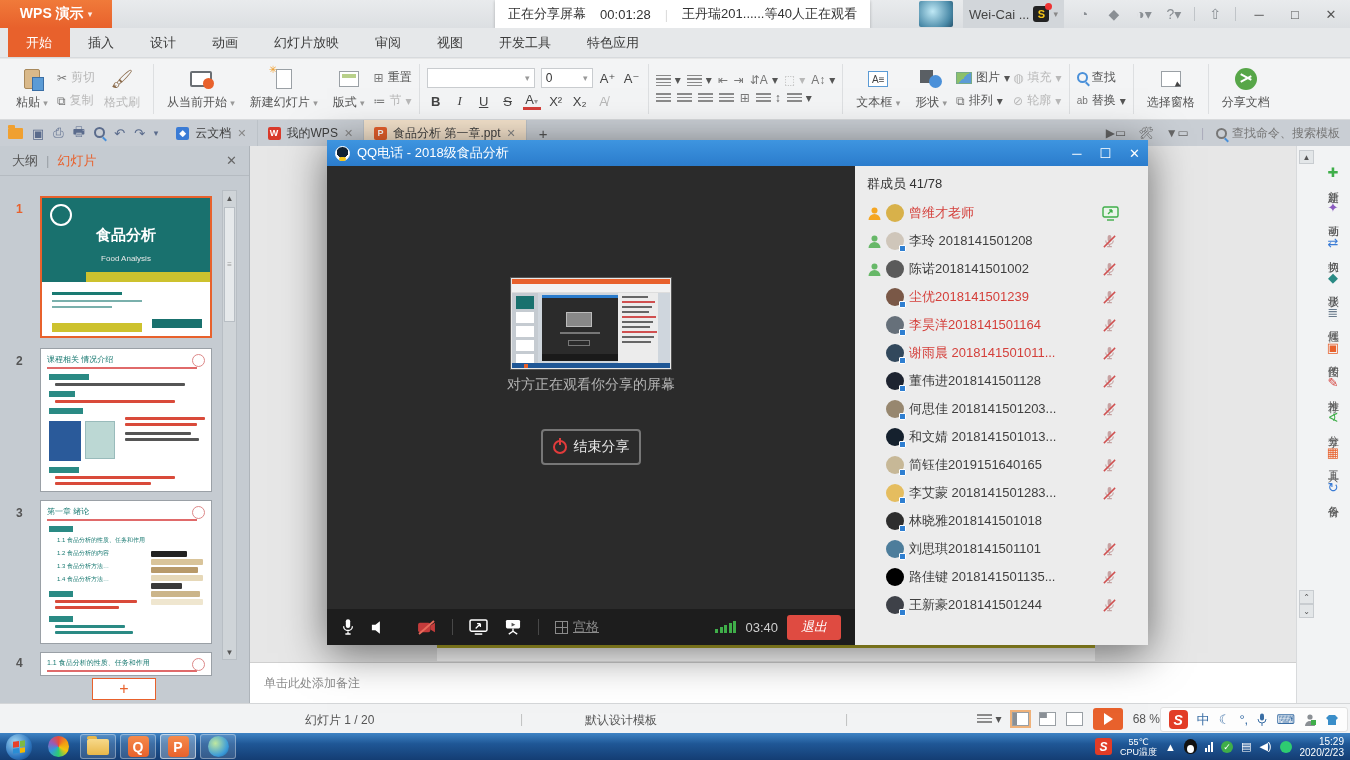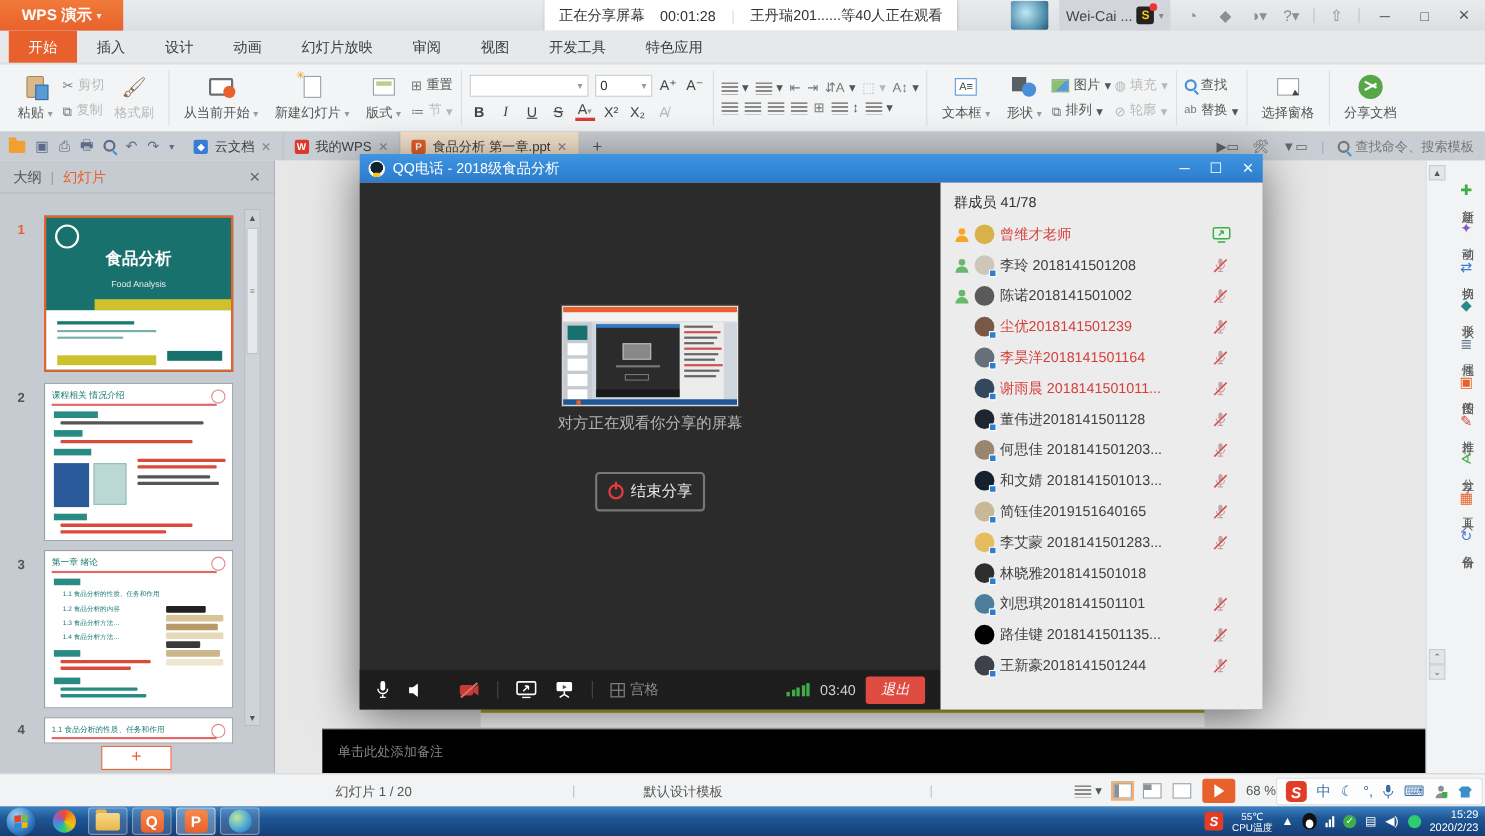--- a/index.html
+++ b/index.html
@@ -115,21 +115,21 @@
   .s4 { top:506px; height:24px; overflow:hidden; }
   .lp-scroll { position:absolute; right:12px; top:44px; width:15px; height:470px; background:#cfd4d8; border:1px solid #b8bec4; }
   .lp-scroll .arr { height:14px; display:flex; align-items:center; justify-content:center; font-size:8px; color:#555; }
   .lp-scroll .thumbbar { position:absolute; left:1px; right:1px; top:16px; height:115px; background:#e6e9eb; border:1px solid #b8bec4; display:flex; align-items:center; justify-content:center; color:#999; font-size:8px; }
   .lp-scroll .arr.down { position:absolute; bottom:0; left:0; right:0; }
   .addslide { position:absolute; left:92px; top:532px; width:64px; height:22px; background:#fff; border:1px solid #e8612c; color:#e8612c; font-size:16px; display:flex; align-items:center; justify-content:center; }
 
   
   .canvas { position:absolute; left:250px; top:146px; width:1046px; height:557px; background:#e7e7e7; }
   .slide-edge { position:absolute; left:187px; top:499px; width:658px; height:16px; background:#fff; border-top:3px solid #b3aa28; }
-  .notes { position:absolute; left:250px; top:662px; width:1046px; height:41px; background:#000000; border-top:1px solid #cfcfcf; font-size:12px; color:#8a8a8a; padding:12px 0 0 14px;margin-left:43px; }
+  .notes { position:absolute; left:250px; top:662px; width:1046px; height:41px; background:#ffffff; border-top:1px solid #cfcfcf; font-size:12px; color:#8a8a8a; padding:12px 0 0 14px; }
   .rightstrip { position:absolute; left:1296px; top:146px; width:54px; height:557px; background:#f2f3f4; border-left:1px solid #d8dadc; }
   .cv-scroll { position:absolute; left:2px; top:4px; width:15px; height:548px; }
   .cv-scroll .arr { height:14px; background:#e3e6e8; border:1px solid #c8ccd0; display:flex; align-items:center; justify-content:center; font-size:8px; color:#555; }
   .cv-scroll .dbl { position:absolute; top:440px; left:0; right:0; }
   .vtools { position:absolute; left:18px; top:20px; width:36px; display:flex; flex-direction:column; gap:17px; align-items:center; }
   .vtool { display:flex; flex-direction:column; align-items:center; gap:2px; }
   .vtool .vicon { font-size:13px; line-height:14px; }
   .vtool .vlabel { writing-mode:vertical-rl; text-orientation:upright; font-size:11px; color:#555; letter-spacing:1px; }
 
   
@@ -192,21 +192,21 @@
   .mini .m-list { position:absolute; left:106px; top:14px; bottom:5px; width:40px; background:#ececec; }
   .mini .m-list i { display:block; height:2px; margin:3px 4px 0; }
   .mini .m-bar { position:absolute; left:0; bottom:0; width:100%; height:5px; background:#1f5796; }
   .mini .m-bar::after { content:''; position:absolute; left:12px; top:1px; width:4px; height:4px; background:#e8612c; }
   .watch-hint { position:absolute; left:0; top:210px; width:528px; text-align:center; color:#b5b5b5; font-size:14px; }
   .endshare { position:absolute; left:214px; top:263px; width:100px; height:36px; border:2px solid #777; border-radius:4px; background:transparent; color:#e8e8e8; font-size:14px; display:flex; align-items:center; justify-content:center; gap:7px; }
   .pwr { width:14px; height:14px; border:2px solid #e23b3b; border-radius:50%; position:relative; }
   .pwr::after { content:''; position:absolute; left:4px; top:-4px; width:2px; height:7px; background:#e23b3b; }
   .ctrlbar { position:absolute; left:0; bottom:0; width:528px; height:36px; background:#1d1d1d; display:flex; align-items:center; padding:0 14px; gap:16px; }
   .cdiv { width:1px; height:16px; background:#484848; }
-  .grid-lbl { display:flex; align-items:center; gap:5px; color:#8a8a8a; font-size:13px; }
+  .grid-lbl { display:flex; align-items:center; gap:5px; color:#8a8a8a; font-size:13px;text-decoration:underline; }
   .grid-ico { width:13px; height:13px; border:1px solid #8a8a8a; position:relative; }
   .grid-ico::before { content:''; position:absolute; left:50%; top:0; bottom:0; width:1px; background:#8a8a8a; }
   .grid-ico::after { content:''; position:absolute; top:50%; left:0; right:0; height:1px; background:#8a8a8a; }
   .ctrl-right { margin-left:auto; display:flex; align-items:center; gap:9px; }
   .sig { display:flex; align-items:flex-end; gap:1.5px; }
   .sig i { width:3px; background:#3fae49; display:block; }
   .calltime { color:#cfcfcf; font-size:13px; }
   .exitbtn { width:54px; height:25px; background:#df4b41; border-radius:3px; color:#fff; font-size:13px; display:flex; align-items:center; justify-content:center;font-style:italic; }
   .members { position:absolute; left:528px; top:0; width:293px; height:479px; background:#ececec; overflow:hidden; }
   .mhead { padding:9px 0 6px 12px; font-size:13px; color:#333; }

